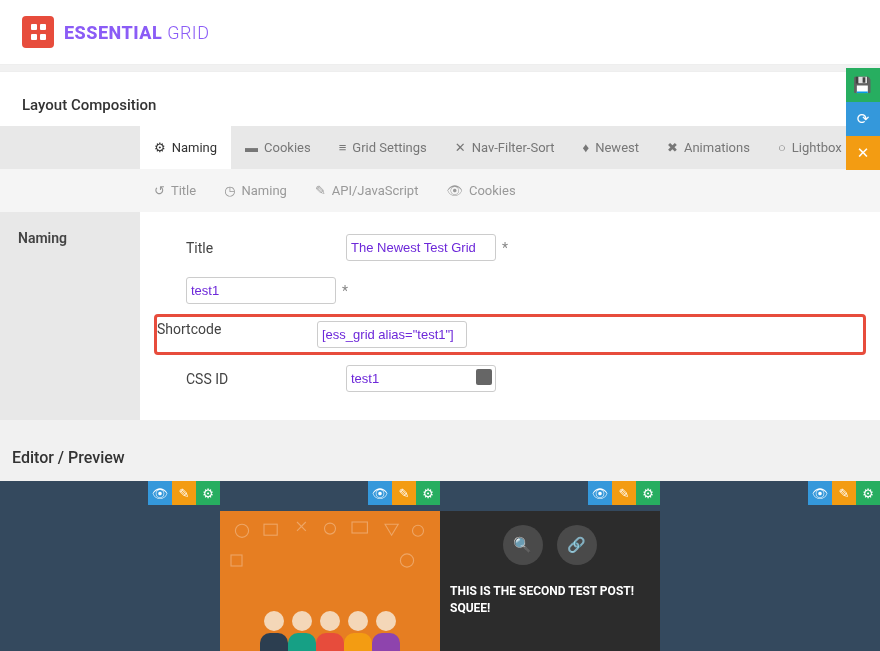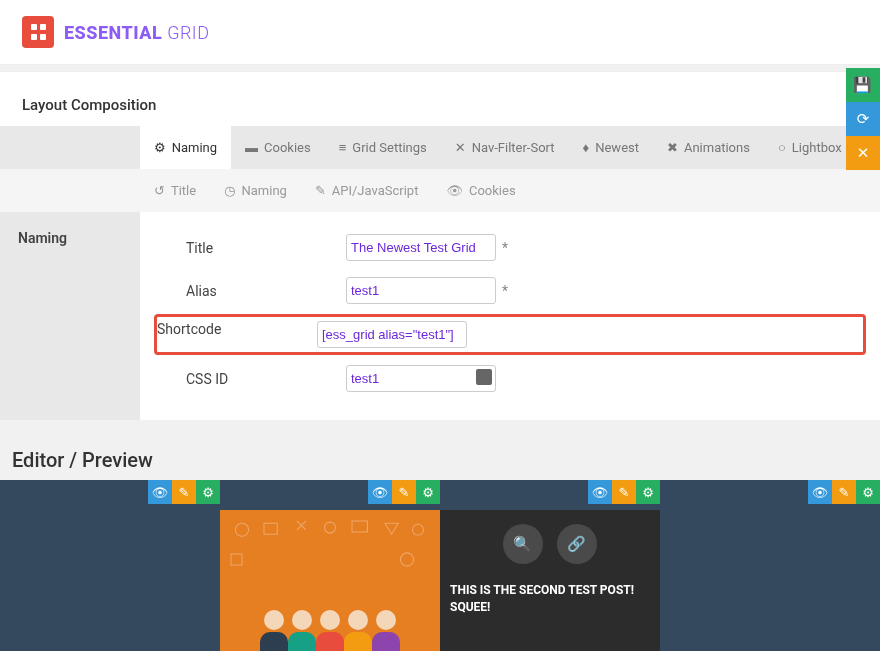--- a/index.html
+++ b/index.html
@@ -23,21 +23,21 @@
 .side-label { width: 140px; background: #e8e8e8; padding: 18px 18px; font-weight: 600; color: #444; font-size: 14px; }
 .form-body { flex: 1; background: #fff; padding: 14px 14px 20px; }
 .form-row { display: flex; align-items: center; padding: 8px 0; margin-left: 32px; }
 .form-label { width: 160px; color: #444; font-size: 14px; }
 .form-input { width: 150px; padding: 5px 4px; border: 1px solid #ccc; border-radius: 3px; font-size: 13px; color: #6d28d9; background: #fff; }
 .asterisk { margin-left: 6px; color: #888; }
 .cssid-wrap { position: relative; display: inline-block; }
 .cssid-icon { position: absolute; right: 4px; top: 4px; width: 16px; height: 16px; background: #666; border-radius: 2px; }
 .highlight-box { border: 3px solid #e74c3c; border-radius: 4px; padding: 4px 0; margin: 2px 0; display: flex; align-items: flex-start; }
 
-.editor-title { padding: 28px 12px 8px; font-size: 20px; color: #333; font-weight: 500; }
+.editor-title { padding: 28px 12px 14px; font-size: 16px; color: #333; font-weight: 500; }
 .grid-area { background: #34495e; height: 180px; display: flex; }
 .grid-cell { flex: 1; position: relative; }
 .cell-toolbar { position: absolute; top: 0; right: 0; display: flex; }
 .tb-btn { width: 24px; height: 24px; display: flex; align-items: center; justify-content: center; color: #fff; font-size: 13px; }
 .tb-blue { background: #3498db; }
 .tb-orange { background: #f39c12; }
 .tb-green { background: #27ae60; }
 .cell-content { position: absolute; top: 30px; left: 0; right: 0; bottom: 0; }
 .orange-img { background: #e67e22; width: 100%; height: 100%; position: relative; overflow: hidden; }
 .dark-card { background: #2c2c2c; width: 100%; height: 100%; display: flex; flex-direction: column; align-items: center; justify-content: flex-start; padding-top: 14px; gap: 18px; }
@@ -130,21 +130,20 @@
   <div class="side-label">Naming</div>
   <div class="form-body">
 
     <div class="form-row">
       <div class="form-label">Title</div>
       <input class="form-input" value="The Newest Test Grid" style="">
       <span class="asterisk">*</span>
     </div>
 
     <div class="form-row">
-      <div class="form-label">Alias</div>
       <input class="form-input" value="test1" style="">
       <span class="asterisk">*</span>
     </div>
 
     <div class="highlight-box">
       <div class="form-label">Shortcode</div>
       <input class="form-input" value="[ess_grid alias=&quot;test1&quot;]" style="">
     </div>
 
     <div class="form-row">

